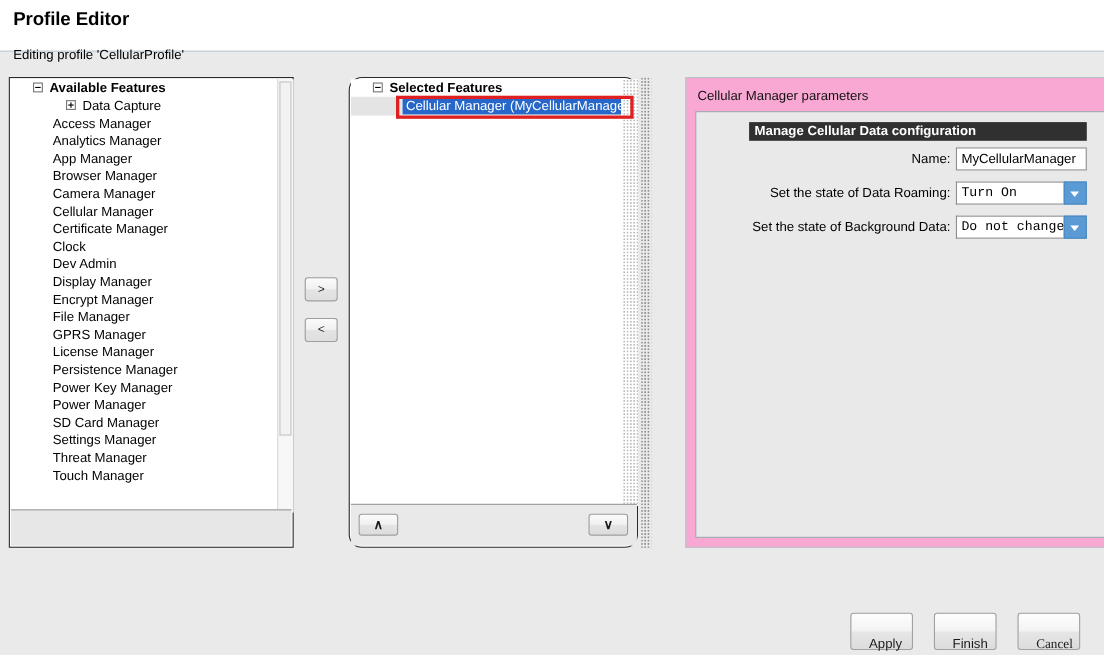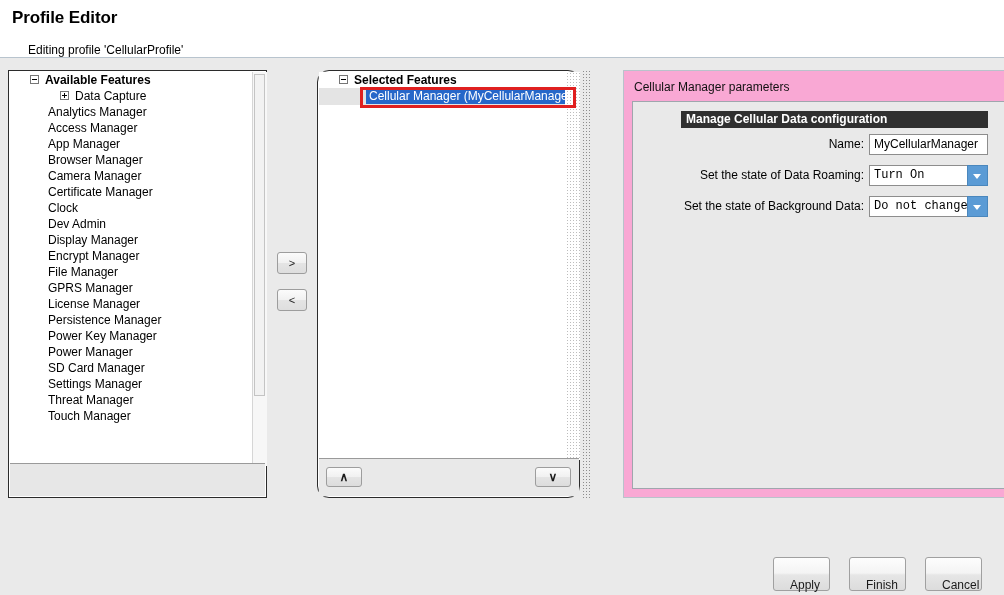--- a/index.html
+++ b/index.html
@@ -15,37 +15,36 @@
     color: #000;
     overflow: hidden;
     position: relative;
   }
 
   
   #header {
     position: absolute;
     left: 0; top: 0;
     width: 1004px;
-    height: 58px;
+    height: 47px;
     background: #ffffff;
     border-bottom: 1px solid #b8c4ce;
     box-sizing: border-box;
   }
   #page-title {
     position: absolute;
     left: 12px; top: 8px;
     font-size: 17px;
     font-weight: bold;
     letter-spacing: -0.1px;
   }
   #page-subtitle {
     position: absolute;
     left: 12px; top: 43px;
     font-size: 12px;
-    margin-left: 16px;
   }
 
   
   .tree-panel {
     position: absolute;
     background: #ffffff;
     border: 1px solid #2b2b2b;
     box-sizing: border-box;
   }
   .tree-row {
@@ -372,44 +371,45 @@
     font-family: "Liberation Sans", sans-serif;
     color: #1b1b1b;
     text-align: center;
     line-height: 23px;
     box-sizing: border-box;
     cursor: default;
     padding: 16px;
   }
   #btn-apply  { left: 773px; }
   #btn-finish { left: 849px; }
-  #btn-cancel { left: 925px; }
+  #btn-cancel { left: 925px; font-family: Liberation Serif, serif; }
 </style>
 </head>
 <body>
 
 <div id="header">
   <div id="page-title">Profile Editor</div>
   <div id="page-subtitle">Editing profile 'CellularProfile'</div>
 </div>
 
 <div id="left-panel" class="tree-panel">
 
   <div id="left-tree-view">
     <div class="tree-row root">
       <span class="expander"></span><span>Available Features</span>
     </div>
     <div class="tree-row indent1">
       <span class="expander plus"></span><span>Data Capture</span>
     </div>
+    <div class="tree-row indent2"><span>Access Manager</span></div>
     <div class="tree-row indent2"><span>Analytics Manager</span></div>
-    <div class="tree-row indent2"><span>Access Manager</span></div>
     <div class="tree-row indent2"><span>App Manager</span></div>
     <div class="tree-row indent2"><span>Browser Manager</span></div>
     <div class="tree-row indent2"><span>Camera Manager</span></div>
+    <div class="tree-row indent2"><span>Cellular Manager</span></div>
     <div class="tree-row indent2"><span>Certificate Manager</span></div>
     <div class="tree-row indent2"><span>Clock</span></div>
     <div class="tree-row indent2"><span>Dev Admin</span></div>
     <div class="tree-row indent2"><span>Display Manager</span></div>
     <div class="tree-row indent2"><span>Encrypt Manager</span></div>
     <div class="tree-row indent2"><span>File Manager</span></div>
     <div class="tree-row indent2"><span>GPRS Manager</span></div>
     <div class="tree-row indent2"><span>License Manager</span></div>
     <div class="tree-row indent2"><span>Persistence Manager</span></div>
     <div class="tree-row indent2"><span>Power Key Manager</span></div>

